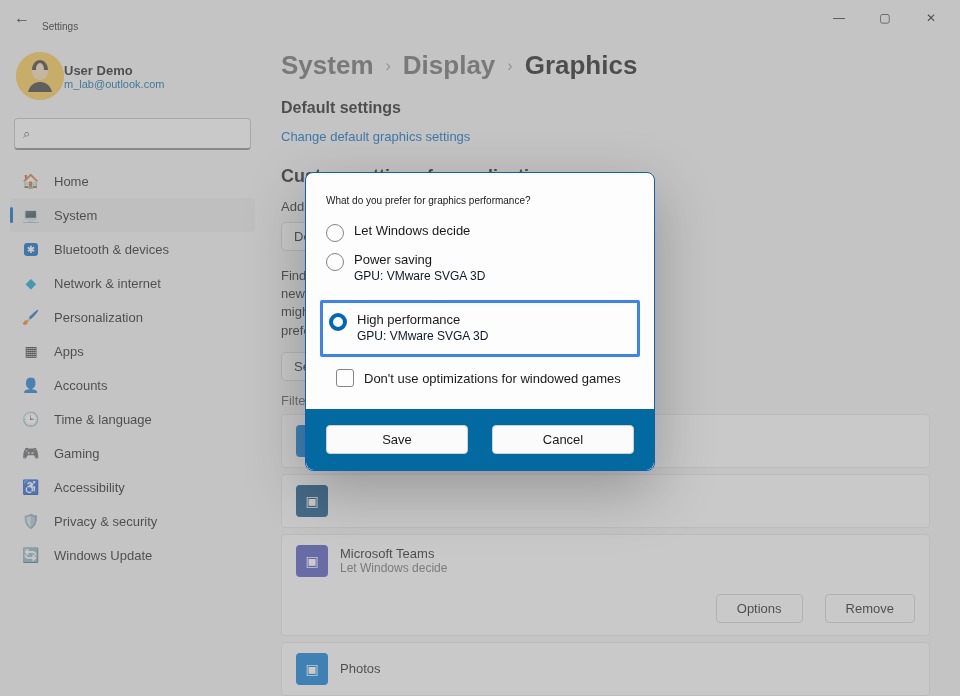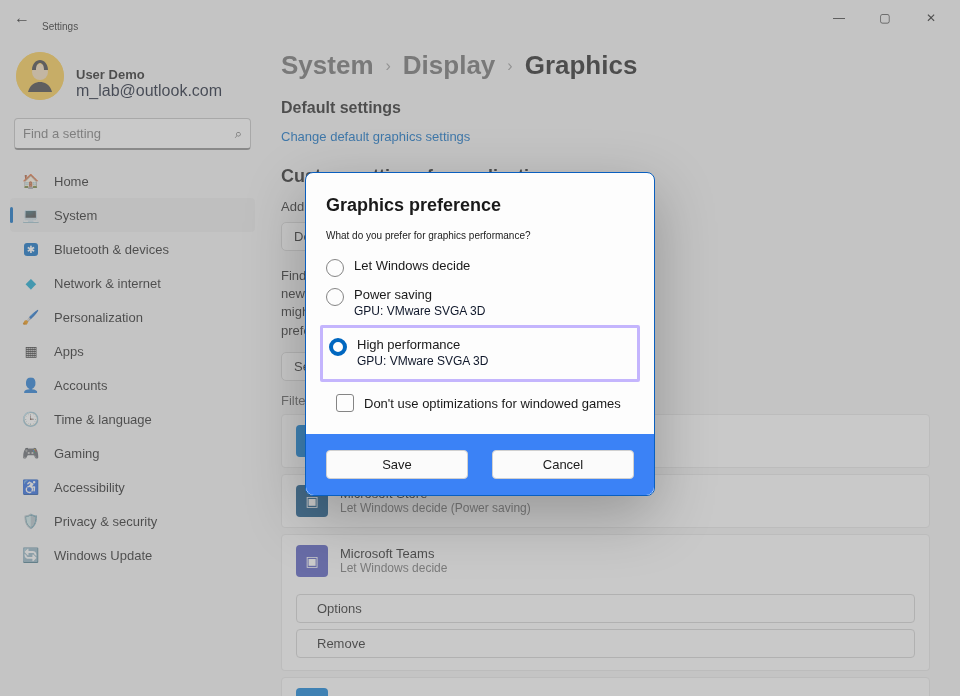--- a/index.html
+++ b/index.html
@@ -6,25 +6,25 @@
   body { width: 960px; height: 696px; background: #f3f3f3; overflow: hidden; position: relative; color: #1a1a1a; }
   
   .titlebar { height: 36px; display: flex; align-items: center; padding: 0 6px; }
   .titlebar .back { width: 32px; height: 32px; font-size: 16px; display:flex; align-items:center; justify-content:center; }
   .titlebar .title { font-size: 10px; margin-left: 4px; margin-top: 16px; }
   .win-controls { margin-left: auto; display:flex; }
   .win-controls .btn { width: 46px; height: 32px; display:flex; align-items:center; justify-content:center; font-size:12px; }
   
   .layout { display:flex; height: calc(100% - 36px); }
   .sidebar { width: 265px; padding: 10px 10px 0 10px; }
-  .profile { display:flex; align-items:flex-end; gap:12px; padding: 6px 6px 18px 6px; }
+  .profile { display:flex; align-items:center; gap:0; padding: 6px 6px 18px 6px; }
   .avatar { width:48px; height:48px; border-radius:50%; background:#f7c84a; position:relative; overflow:hidden; display:flex; align-items:center; justify-content:center; }
   .avatar svg { width:48px; height:48px; }
   .profile .name { font-size:13px; font-weight:600; }
-  .profile .email { font-size:16px; color:#0f172a; }
+  .profile .email { font-size:11px; color:#0369a1; }
   .searchbox { display:flex; align-items:center; margin: 0 4px 14px 4px; height:32px; background:#fbfbfb; border:1px solid #c0c0c0; border-bottom:2px solid #888; border-radius:4px; padding:0 8px; }
   .searchbox input { border:none; background:transparent; outline:none; flex:1; font-size:13px; color:#555; }
   .searchbox .sicon { color:#555; font-size:13px; }
   .nav { display:flex; flex-direction:column; gap:0; }
   .nav-item { display:flex; align-items:center; gap:14px; height:34px; padding:0 12px; border-radius:4px; font-size:13px; cursor:default; position:relative; }
   .nav-item.selected { background:#eaeaea; }
   .nav-item.selected::before { content:''; position:absolute; left:0; top:9px; bottom:9px; width:3px; background:#0067c0; border-radius:2px; }
   .nav-item .icon { width:18px; height:18px; display:flex; align-items:center; justify-content:center; font-size:14px; }
   
   .main { flex:1; padding: 14px 30px 0 16px; overflow:hidden; }
@@ -35,37 +35,37 @@
   .link { color:#0067c0; font-size:13px; display:inline-block; margin-bottom:22px; }
   .subh { font-size:18px; font-weight:600; margin-bottom:12px; }
   .plain { font-size:13px; color:#222; margin-bottom:8px; }
   .chip-row { display:flex; gap:8px; margin-bottom:16px; }
   .chip { background:#fbfbfb; border:1px solid #d6d6d6; border-radius:5px; padding:6px 12px; font-size:13px; }
   .desc { font-size:13px; color:#222; line-height:1.4; margin-bottom:12px; }
   .app-item { display:flex; align-items:center; gap:12px; padding:10px 14px; border:1px solid #e4e4e4; border-radius:4px; background:#fbfbfb; margin-top:6px; }
   .app-icon { width:32px; height:32px; border-radius:4px; display:flex; align-items:center; justify-content:center; color:#fff; font-size:14px; }
   .app-meta .an { font-size:13px; }
   .app-meta .as { font-size:12px; color:#6e6e6e; }
-  .row-btns { display:flex; gap:6px; justify-content:flex-end; padding:12px 14px; border:1px solid #e4e4e4; border-top:none; border-radius:0 0 4px 4px; background:#fbfbfb; margin-top:-6px;flex-direction:column; }
+  .row-btns { display:flex; gap:22px; justify-content:flex-end; padding:12px 14px; border:1px solid #e4e4e4; border-top:none; border-radius:0 0 4px 4px; background:#fbfbfb; margin-top:-6px; }
   .btn-s { background:#fbfbfb; border:1px solid #d0d0d0; border-radius:4px; padding:6px 20px; font-size:13px; }
   .filter { font-size:13px; color:#555; margin:12px 0 4px 0; }
   
   .overlay { position:absolute; inset:0; background:rgba(140,140,140,0.45); display:flex; align-items:flex-start; justify-content:center; }
   .dialog { width:350px; background:#fdfdfd; border:1px solid #0a5fbf; border-radius:8px; margin-top:172px; box-shadow:0 20px 60px rgba(0,0,0,.25); padding:22px 20px 16px 20px; }
   .dialog h2 { font-size:18px; font-weight:600; margin-bottom:14px; }
   .dialog .q { font-size:10px; margin-bottom:12px; }
   .radio-row { display:flex; align-items:flex-start; gap:10px; padding:5px 0; }
   .radio { width:18px; height:18px; border-radius:50%; border:1px solid #858585; flex-shrink:0; margin-top:1px; position:relative; }
   .radio.checked { border:4px solid #0067c0; }
-  .radio-wrap.highlight { border:3px solid #c4b5fd; border-radius:2px; padding:4px 6px 6px 6px; margin:2px -6px; }
+  .radio-wrap.highlight { border:3px solid #3b82f6; border-radius:2px; padding:4px 6px 6px 6px; margin:12px -6px; }
   .rl { font-size:13px; }
   .rs { font-size:12px; color:#0f172a; margin-top:2px; }
   .check-row { display:flex; align-items:center; gap:10px; margin:12px 0 22px 10px; }
   .checkbox { width:18px; height:18px; border:1px solid #858585; border-radius:3px; flex-shrink:0; }
-  .dlg-btns { display:flex; gap:24px; background:#3b82f6; margin:0 -20px -16px -20px; padding:16px 20px; border-radius:0 0 8px 8px; }
+  .dlg-btns { display:flex; gap:24px; background:#0369a1; margin:0 -20px -16px -20px; padding:16px 20px; border-radius:0 0 8px 8px; }
   .dlg-btns .btn-s { flex:1; text-align:center; }
 </style>
 </head>
 <body>
 
 <div class="titlebar">
   <div class="back">←</div>
   <div class="title">Settings</div>
   <div class="win-controls">
     <div class="btn">—</div>
@@ -85,21 +85,20 @@
             <circle cx="24" cy="20" r="8" fill="#f1d9b5"></circle>
             <path d="M16 18c0-6 4-10 8-10s8 4 8 10h-4c0-5-2-7-4-7s-4 2-4 7z" fill="#3b3b3b"></path>
           </svg>
       </div>
       <div>
         <div class="name">User Demo</div>
         <div class="email">m_lab@outlook.com</div>
       </div>
     </div>
     <div class="searchbox">
-      <input placeholder="Find a setting" style="">
       <span class="sicon">⌕</span>
     </div>
     <div class="nav" id="nav">
         <div class="nav-item">
           <span class="icon">🏠</span>
           <span>Home</span>
         </div>
         <div class="nav-item selected">
           <span class="icon">💻</span>
           <span>System</span>
@@ -175,24 +174,20 @@
 
     <div id="apps">
         <div class="app-item">
           <div class="app-icon" style="background:#0078d4">▣</div>
     <div class="app-meta">
             <div class="an">Camera</div>
           </div>
         </div>
         <div class="app-item">
           <div class="app-icon" style="background:#0b5186">▣</div>
-    <div class="app-meta">
-            <div class="an">Microsoft Store</div>
-            <div class="as">Let Windows decide (Power saving)</div>
-          </div>
         </div>
         <div class="app-item">
           <div class="app-icon" style="background:#4b53bc">▣</div>
     <div class="app-meta">
             <div class="an">Microsoft Teams</div>
             <div class="as">Let Windows decide</div>
           </div>
         </div>
         <div class="row-btns">
           <div class="btn-s">Options</div>
@@ -203,21 +198,20 @@
     <div class="app-meta">
             <div class="an">Photos</div>
           </div>
         </div>
       </div>
   </div>
 </div>
 
 <div class="overlay">
   <div class="dialog">
-    <h2>Graphics preference</h2>
     <div class="q">What do you prefer for graphics performance?</div>
 
     <div class="radio-row">
       <div class="radio"></div>
       <div>
           <div class="rl">Let Windows decide</div>
         </div>
     </div>
 
     <div class="radio-row">

